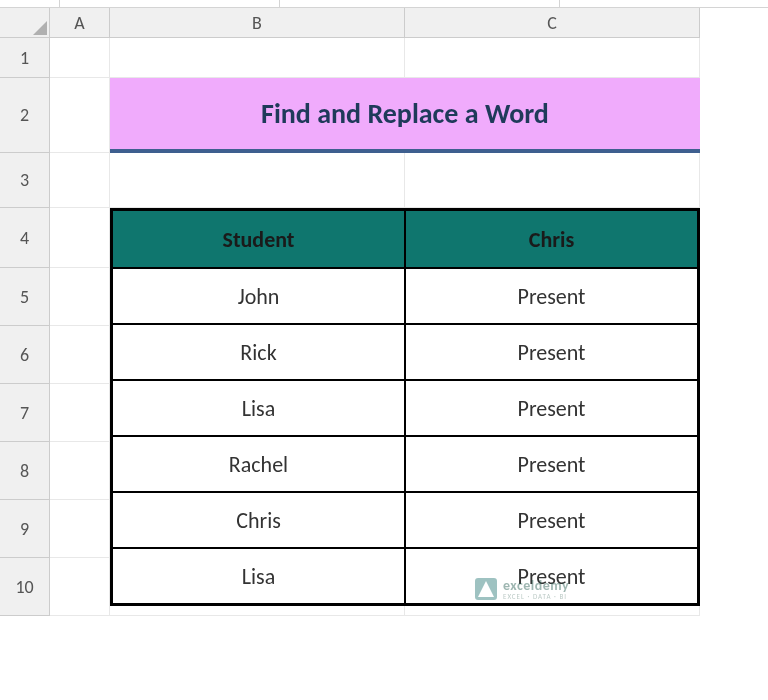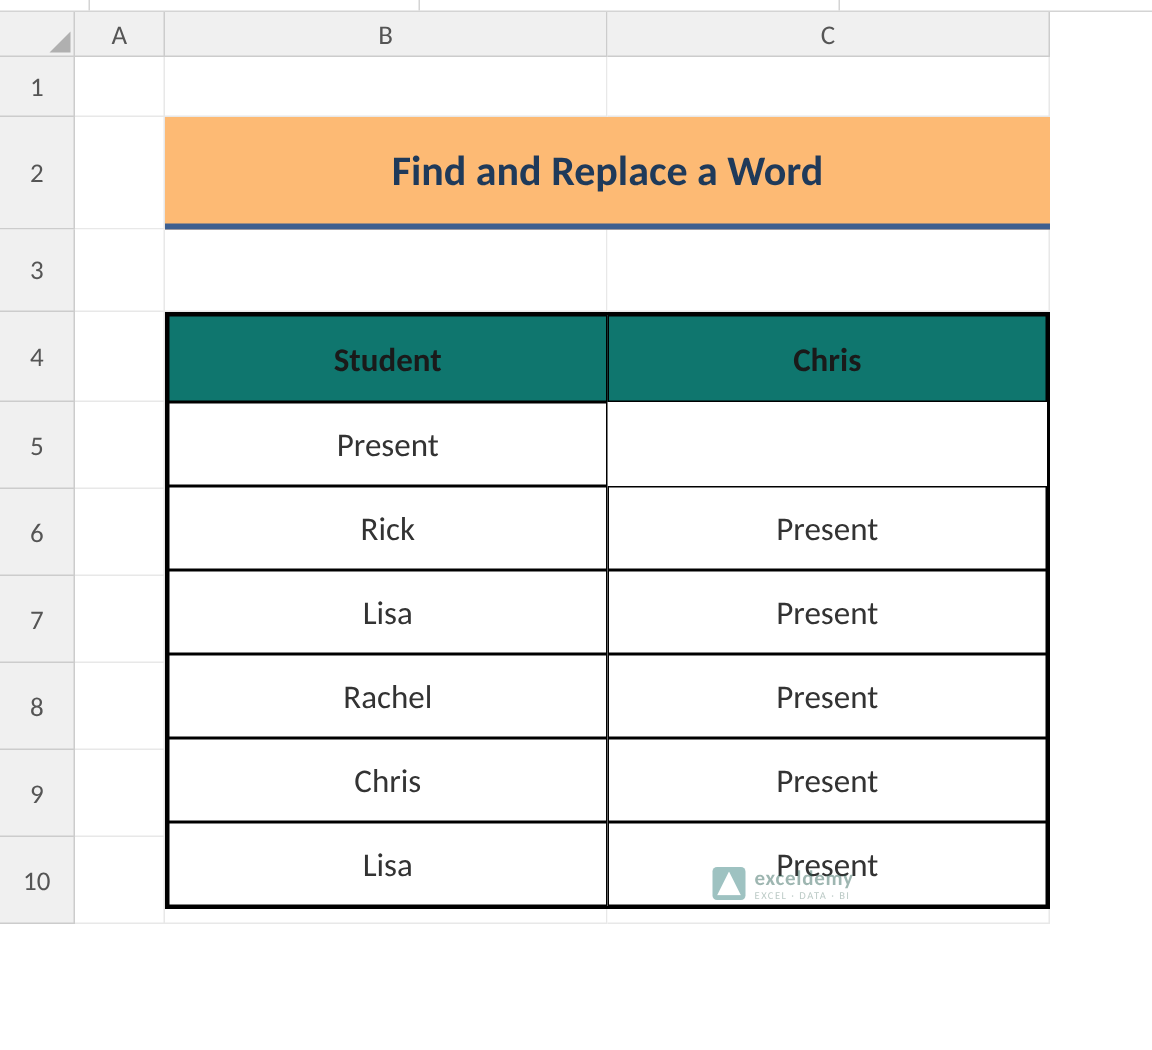--- a/index.html
+++ b/index.html
@@ -95,21 +95,21 @@
       display: flex;
     }
     .cell {
       border-right: 1px solid #e8e8e8;
       border-bottom: 1px solid #e8e8e8;
       background: #ffffff;
       position: relative;
     }
     .title-banner {
       position: absolute;
-      background: #fdba74;
+      background: #f0abfc;
       border-bottom: 4px solid #3e5f8f;
       display: flex;
       align-items: center;
       justify-content: center;
       font-size: 28px;
       font-weight: bold;
       color: #1f3a5a;
     }
     .data-table {
       position: absolute;
@@ -265,20 +265,21 @@
   <div class="title-banner" id="title-banner" style="left: 110px; top: 70px; width: 590px; height: 75px;">
     <span>Find and Replace a Word</span>
   </div>
 
   <div class="data-table" id="data-table" style="left: 110px; top: 200px;">
       <div class="data-row">
         <div class="data-cell header" style="width: 293px; height: 58px;">Student</div>
         <div class="data-cell header" style="width: 293px; height: 58px;">Chris</div>
       </div>
       <div class="data-row">
+        <div class="data-cell" style="width: 293px; height: 56px;">John</div>
         <div class="data-cell" style="width: 293px; height: 56px;">Present</div>
       </div>
       <div class="data-row">
         <div class="data-cell" style="width: 293px; height: 56px;">Rick</div>
         <div class="data-cell" style="width: 293px; height: 56px;">Present</div>
       </div>
       <div class="data-row">
         <div class="data-cell" style="width: 293px; height: 56px;">Lisa</div>
         <div class="data-cell" style="width: 293px; height: 56px;">Present</div>
       </div>

